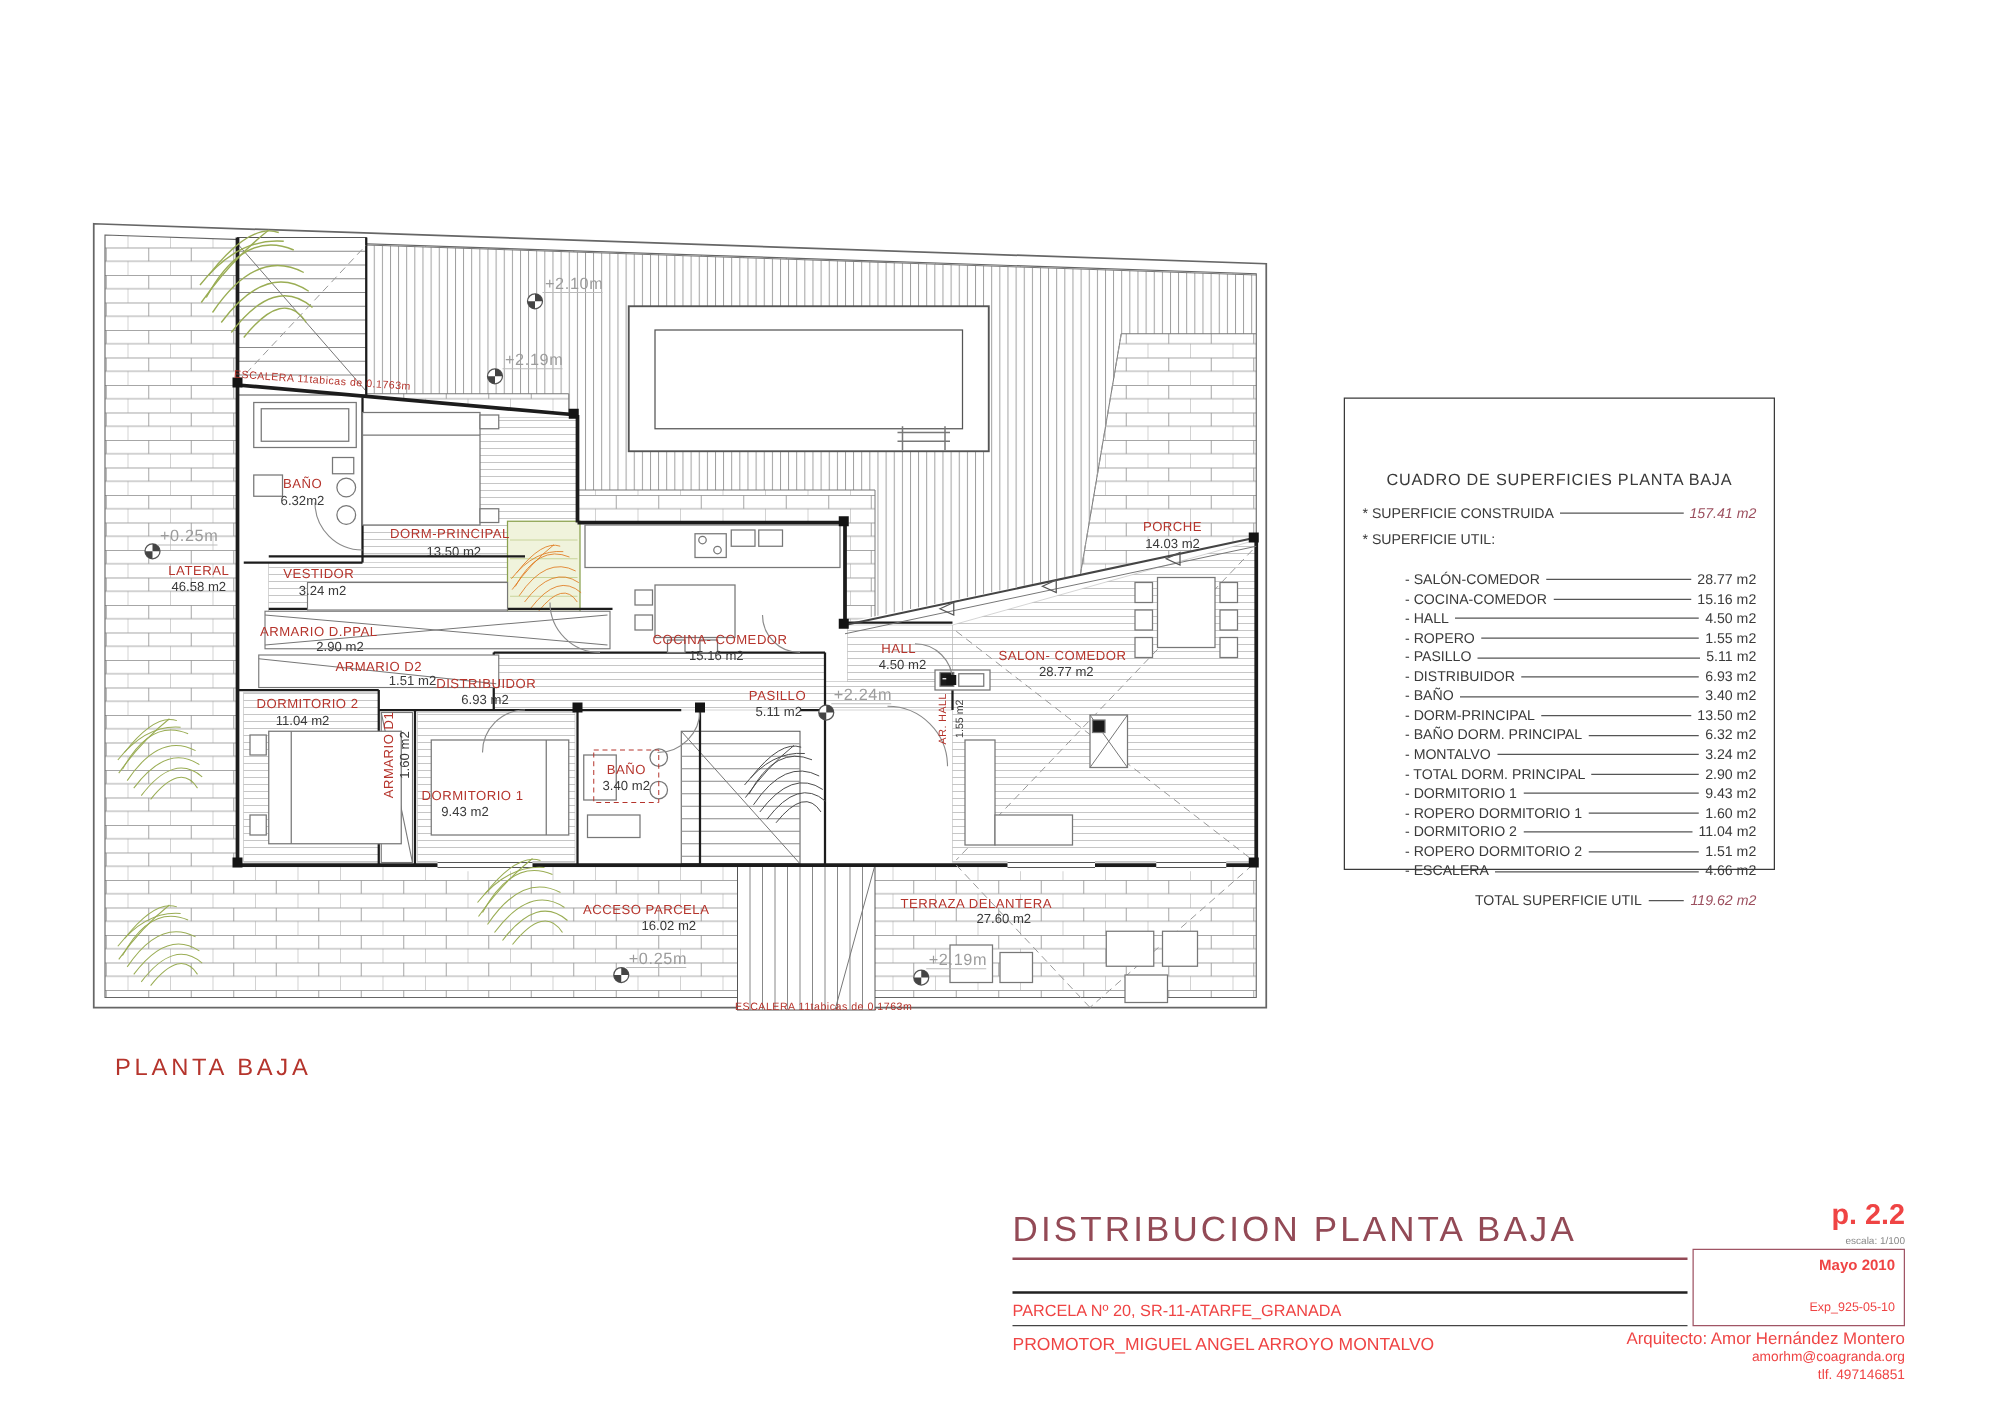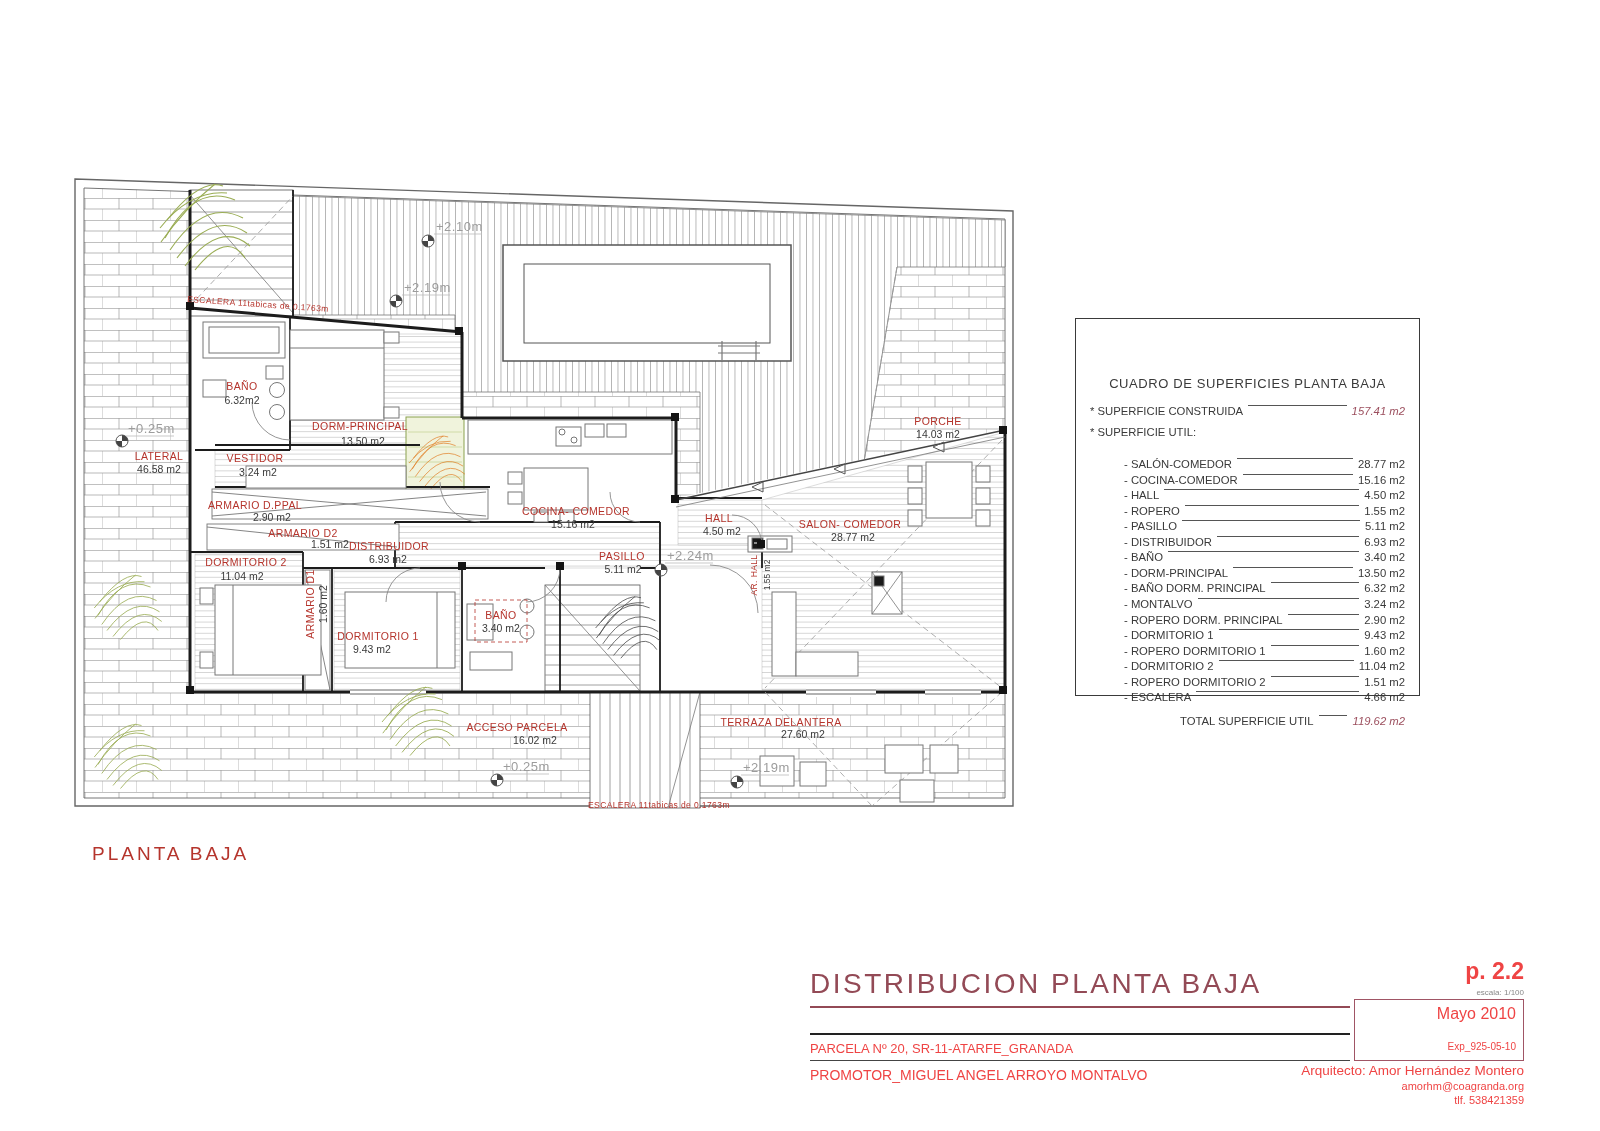--- a/index.html
+++ b/index.html
@@ -10,41 +10,41 @@
   .ra{fill:#3a3a3a;font-size:10.5px;}
   .lv{fill:#9c9c9c;font-size:13px;letter-spacing:.5px;}
   .mid{text-anchor:middle;}
   .tiny{font-size:8.5px;}
   .caption{fill:#b5342c;font-size:19px;letter-spacing:3px;}
   
   .area-table{position:absolute;left:1075px;top:318px;width:345px;height:378px;
       border:1.6px solid #3a3a3a;background:#fff;box-sizing:border-box;
       padding:13px 14px 0 14px;color:#3a3a3a;}
   .area-table .t-title{text-align:center;font-size:13px;letter-spacing:.6px;margin-bottom:13px;margin-top:44px;}
-  .trow{display:flex;align-items:flex-start;font-size:11.3px;line-height:15.55px;white-space:nowrap;}
+  .trow{display:flex;align-items:center;font-size:11.3px;line-height:15.55px;white-space:nowrap;}
   .trow .lead{flex:1;border-bottom:.9px solid #555;margin:0 5px 3px 5px;height:1px;}
   .trow .val{text-align:right;}
   .trow.main{margin-bottom:5px;}
   .trow.util{margin-bottom:17px;}
   .trow.item{padding-left:34px;}
   .trow.total{margin-top:8px;padding-left:90px;}
   .maroon{color:#9c4f5e;font-style:italic;}
   
   .tb{position:absolute;color:#ef4444;}
   .tb-title{left:810px;top:968px;font-size:28px;letter-spacing:2.5px;color:#934a56;}
   .tb-rule-maroon{left:810px;top:1006px;width:540px;height:2px;background:#934a56;}
   .tb-project{left:810px;top:1012px;font-size:16px;font-weight:bold;letter-spacing:.3px;}
   .tb-rule-black{left:810px;top:1033px;width:540px;height:1.6px;background:#222;}
   .tb-parcel{left:810px;top:1041px;font-size:13px;}
   .tb-rule-thin{left:810px;top:1060px;width:540px;height:1px;background:#444;}
   .tb-promoter{left:810px;top:1067px;font-size:14px;}
   .tb-page{left:1360px;top:958px;width:164px;text-align:right;font-size:23px;font-weight:bold;}
   .tb-scale{left:1360px;top:988px;width:164px;text-align:right;font-size:8px;color:#888;}
   .tb-box{left:1354px;top:999px;width:170px;height:62px;border:1px solid #a05565;box-sizing:border-box;}
-  .tb-date{left:1360px;top:1005px;width:156px;text-align:right;font-size:16px;}
+  .tb-date{left:1360px;top:1005px;width:156px;text-align:right;font-size:12px;font-weight:bold;}
   .tb-exp{left:1360px;top:1041px;width:156px;text-align:right;font-size:10px;}
   .tb-arch{left:1230px;top:1063px;width:294px;text-align:right;font-size:13.5px;}
   .tb-mail{left:1230px;top:1080px;width:294px;text-align:right;font-size:11px;}
   .tb-tel{left:1230px;top:1094px;width:294px;text-align:right;font-size:11px;}
 </style>
 </head>
 <body>
 
 <div class="page">
 
@@ -393,21 +393,21 @@
         <span>- BAÑO DORM. PRINCIPAL</span>
         <span class="lead"></span>
         <span class="val">6.32 m2</span>
       </div>
   <div class="trow item">
         <span>- MONTALVO</span>
         <span class="lead"></span>
         <span class="val">3.24 m2</span>
       </div>
   <div class="trow item">
-        <span>- ROPERO DORM. PRINCIPAL</span>
+        <span>- TOTAL DORM. PRINCIPAL</span>
         <span class="lead"></span>
         <span class="val">2.90 m2</span>
       </div>
   <div class="trow item">
         <span>- DORMITORIO 1</span>
         <span class="lead"></span>
         <span class="val">9.43 m2</span>
       </div>
   <div class="trow item">
         <span>- ROPERO DORMITORIO 1</span>
@@ -443,15 +443,15 @@
 <div class="tb tb-parcel">PARCELA Nº 20, SR-11-ATARFE_GRANADA</div>
 <div class="tb tb-rule-thin"></div>
 <div class="tb tb-promoter">PROMOTOR_MIGUEL ANGEL ARROYO MONTALVO</div>
 <div class="tb tb-page">p. 2.2</div>
 <div class="tb tb-scale">escala: 1/100</div>
 <div class="tb tb-box"></div>
 <div class="tb tb-date">Mayo 2010</div>
 <div class="tb tb-exp">Exp_925-05-10</div>
 <div class="tb tb-arch">Arquitecto: Amor Hernández Montero</div>
 <div class="tb tb-mail">amorhm@coagranda.org</div>
-<div class="tb tb-tel">tlf. 538421359</div>
+<div class="tb tb-tel">tlf. 497146851</div>
 
 </div>
 
 </body></html>

